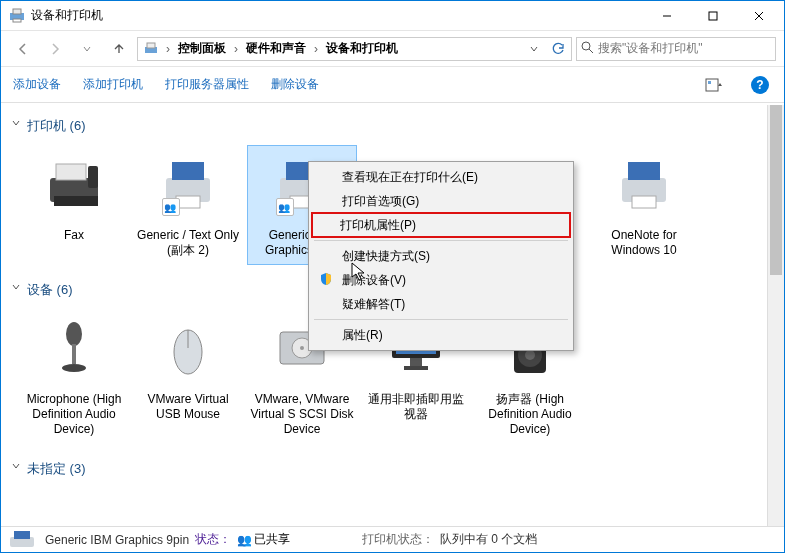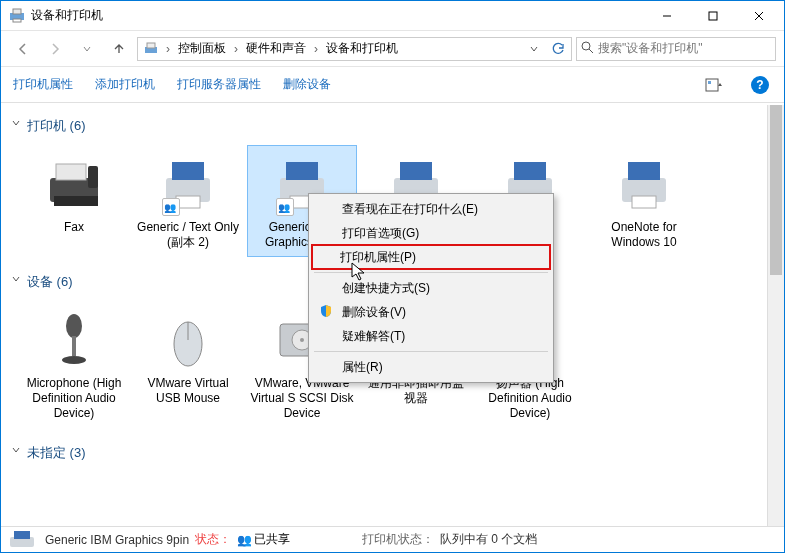--- a/index.html
+++ b/index.html
@@ -8,21 +8,21 @@
   .titlebar { height: 30px; background: #fff; display: flex; align-items: center; padding: 0 2px 0 8px; border-bottom: 1px solid #e5e5e5; }
   .titlebar .app-icon { width: 16px; height: 16px; margin-right: 6px; }
   .titlebar .title { flex: 1; color: #000; }
   .wc { display: flex; }
   .wc button { width: 46px; height: 29px; border: none; background: transparent; display: flex; align-items: center; justify-content: center; }
   
   .navrow { height: 36px; display: flex; align-items: center; padding: 4px 8px; gap: 4px; border-bottom: 1px solid #e5e5e5; }
   .nav-btn { width: 28px; height: 28px; border: none; background: transparent; display:flex; align-items:center; justify-content:center; color:#888; }
   .nav-btn.enabled { color: #3a3a3a; }
   .addr { flex: 1; height: 24px; border: 1px solid #ccc; display: flex; align-items: center; padding: 0 2px; gap: 2px; }
-  .addr .seg { padding: 2px 4px; color: #000; }
+  .addr .seg { padding: 2px 4px; color: #000; font-weight: bold; }
   .addr .chev { color: #666; padding: 0 2px; }
   .addr .spacer { flex:1; }
   .addr-btn { width:22px; height:22px; display:flex; align-items:center; justify-content:center; color:#555; }
   .search { width: 200px; height: 24px; border: 1px solid #ccc; display:flex; align-items:center; padding:0 4px; color:#777; }
   .search .sicon { margin-right:4px; color:#555; }
   
   .cmdbar { height: 36px; display:flex; align-items:center; padding: 0 12px; gap: 22px; border-bottom:1px solid #e0e0e0; background:#fff; }
   .cmdbar .cmd { color:#1a6bbd; cursor:default; }
   .cmdbar .fill { flex:1; }
   .cmdbar .ricon { width:24px; height:24px; display:flex; align-items:center; justify-content:center; }
@@ -33,24 +33,24 @@
   .scrollbar .thumb { position:absolute; top:0; left:2px; right:2px; height:170px; background:#c2c2c2; }
   
   .group-head { display:flex; align-items:flex-start; gap:6px; padding:6px 0; }
   .group-head .chev { color:#5a5a5a; }
   .group-head .gname { color:#1a4d80; font-size:13px; }
   
   .grid { display:flex; flex-wrap:wrap; gap:4px; padding:4px 8px 10px 8px; }
   .item { width:110px; display:flex; flex-direction:column; align-items:center; text-align:center; padding:6px 2px; border:1px solid transparent; }
   .item.selected { background:#cde8ff; border:1px solid #7abdf7; }
   .item .ic { width:64px; height:64px; display:flex; align-items:center; justify-content:center; position:relative; }
-  .item .lbl { margin-top:4px; line-height:1.25; word-break:break-word; }
+  .item .lbl { margin-top:12px; line-height:1.25; word-break:break-word; }
   .shared-badge { position:absolute; bottom:0; left:6px; width:18px; height:18px; background:#fff; border:1px solid #bbb; border-radius:2px; display:flex; align-items:center; justify-content:center; font-size:10px; }
   
-  .ctxmenu { position:absolute; top:192px; left:307px; width:246px; background:#f2f2f2; border:1px solid #a0a0a0; box-shadow:3px 3px 6px rgba(0,0,0,.25); padding:3px; z-index:50; }
+  .ctxmenu { position:absolute; top:160px; left:307px; width:266px; background:#f2f2f2; border:1px solid #a0a0a0; box-shadow:3px 3px 6px rgba(0,0,0,.25); padding:3px; z-index:50; }
   .ctxmenu .mi { height:24px; display:flex; align-items:center; padding:0 10px 0 30px; position:relative; }
   .ctxmenu .mi .iconslot { position:absolute; left:5px; width:18px; text-align:center; }
   .ctxmenu .sep { height:1px; background:#d0d0d0; margin:3px 2px; }
   .ctxmenu .mi.highlight { outline:2px solid #d11; outline-offset:-1px;padding-left:28px; }
   
   .status { position:absolute; left:0; right:0; bottom:0; height:26px; border-top:1px solid #ddd; display:flex; align-items:center; padding:0 6px; gap:6px; background:#fff; }
   .status .sic { width:32px; height:20px; }
   .status .txt { color:#333; }
   .status .ppl { display:inline-flex; align-items:center; gap:2px; }
   .cursor { position:absolute; top:261px; left:350px; z-index:60; pointer-events:none; }
@@ -137,21 +137,21 @@
   <div class="search">
     <span class="sicon"><svg width="13" height="13">
           <circle cx="5" cy="5" r="4" fill="none" stroke="#555"></circle>
           <line x1="8" y1="8" x2="12" y2="12" stroke="#555"></line>
         </svg></span>
     <span>搜索"设备和打印机"</span>
   </div>
 </div>
 
 <div class="cmdbar">
-  <span class="cmd">打印机属性</span>
+  <span class="cmd">添加设备</span>
   <span class="cmd">添加打印机</span>
   <span class="cmd">打印服务器属性</span>
   <span class="cmd">删除设备</span>
   <span class="fill"></span>
   <span class="ricon">
       <svg width="18" height="16">
         <rect x="1" y="2" width="12" height="12" fill="none" stroke="#555"></rect>
         <rect x="3" y="4" width="3" height="3" fill="#6aa2d8"></rect>
         <path d="M15 6 L17 9 L13 9 Z" fill="#555"></path>
       </svg>
@@ -341,21 +341,21 @@
 <svg class="cursor" width="16" height="20">
     <path d="M1 1 L1 15 L5 12 L8 18 L10 17 L7 11 L13 11 Z" fill="#fff" stroke="#000" stroke-width="1"></path>
   </svg>
 
 <div class="status">
   <span class="sic"><svg width="30" height="20">
         <rect x="3" y="7" width="24" height="10" rx="2" fill="#d0d6dc"></rect>
         <rect x="7" y="1" width="16" height="8" fill="#3b6fb5"></rect>
       </svg></span>
   <span class="txt">Generic IBM Graphics 9pin</span>
-  <span class="txt" style="color:#ef4444">状态：</span>
+  <span class="txt" style="color:#4c1d95">状态：</span>
   <span class="ppl">
       <span>👥</span>
       <span>已共享</span>
     </span>
   <span style="width:60px"></span>
   <span class="txt" style="color:#666">打印机状态：</span>
   <span class="txt">队列中有 0 个文档</span>
 </div>
 
 </body></html>

